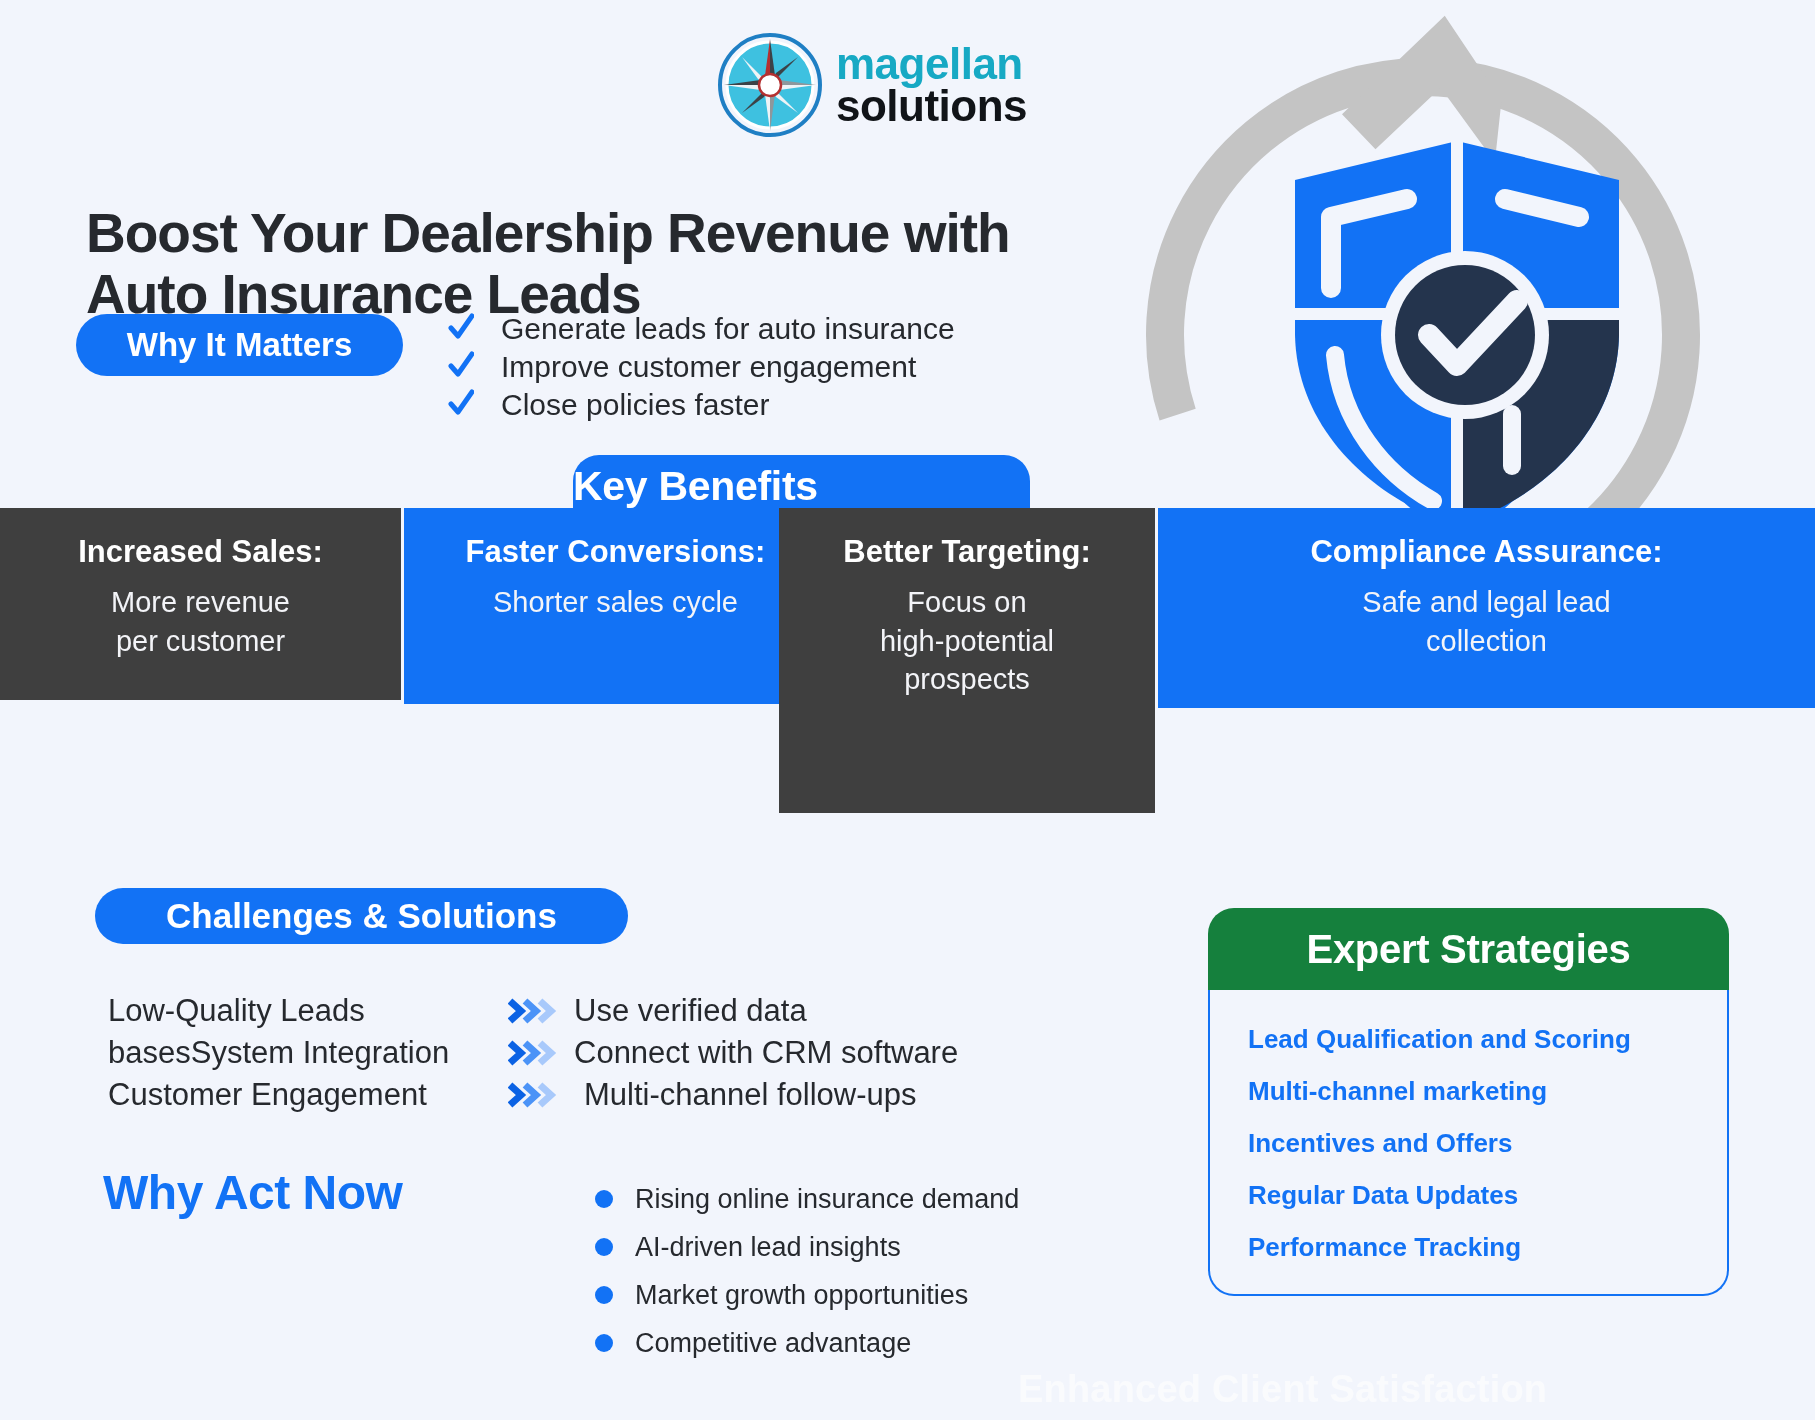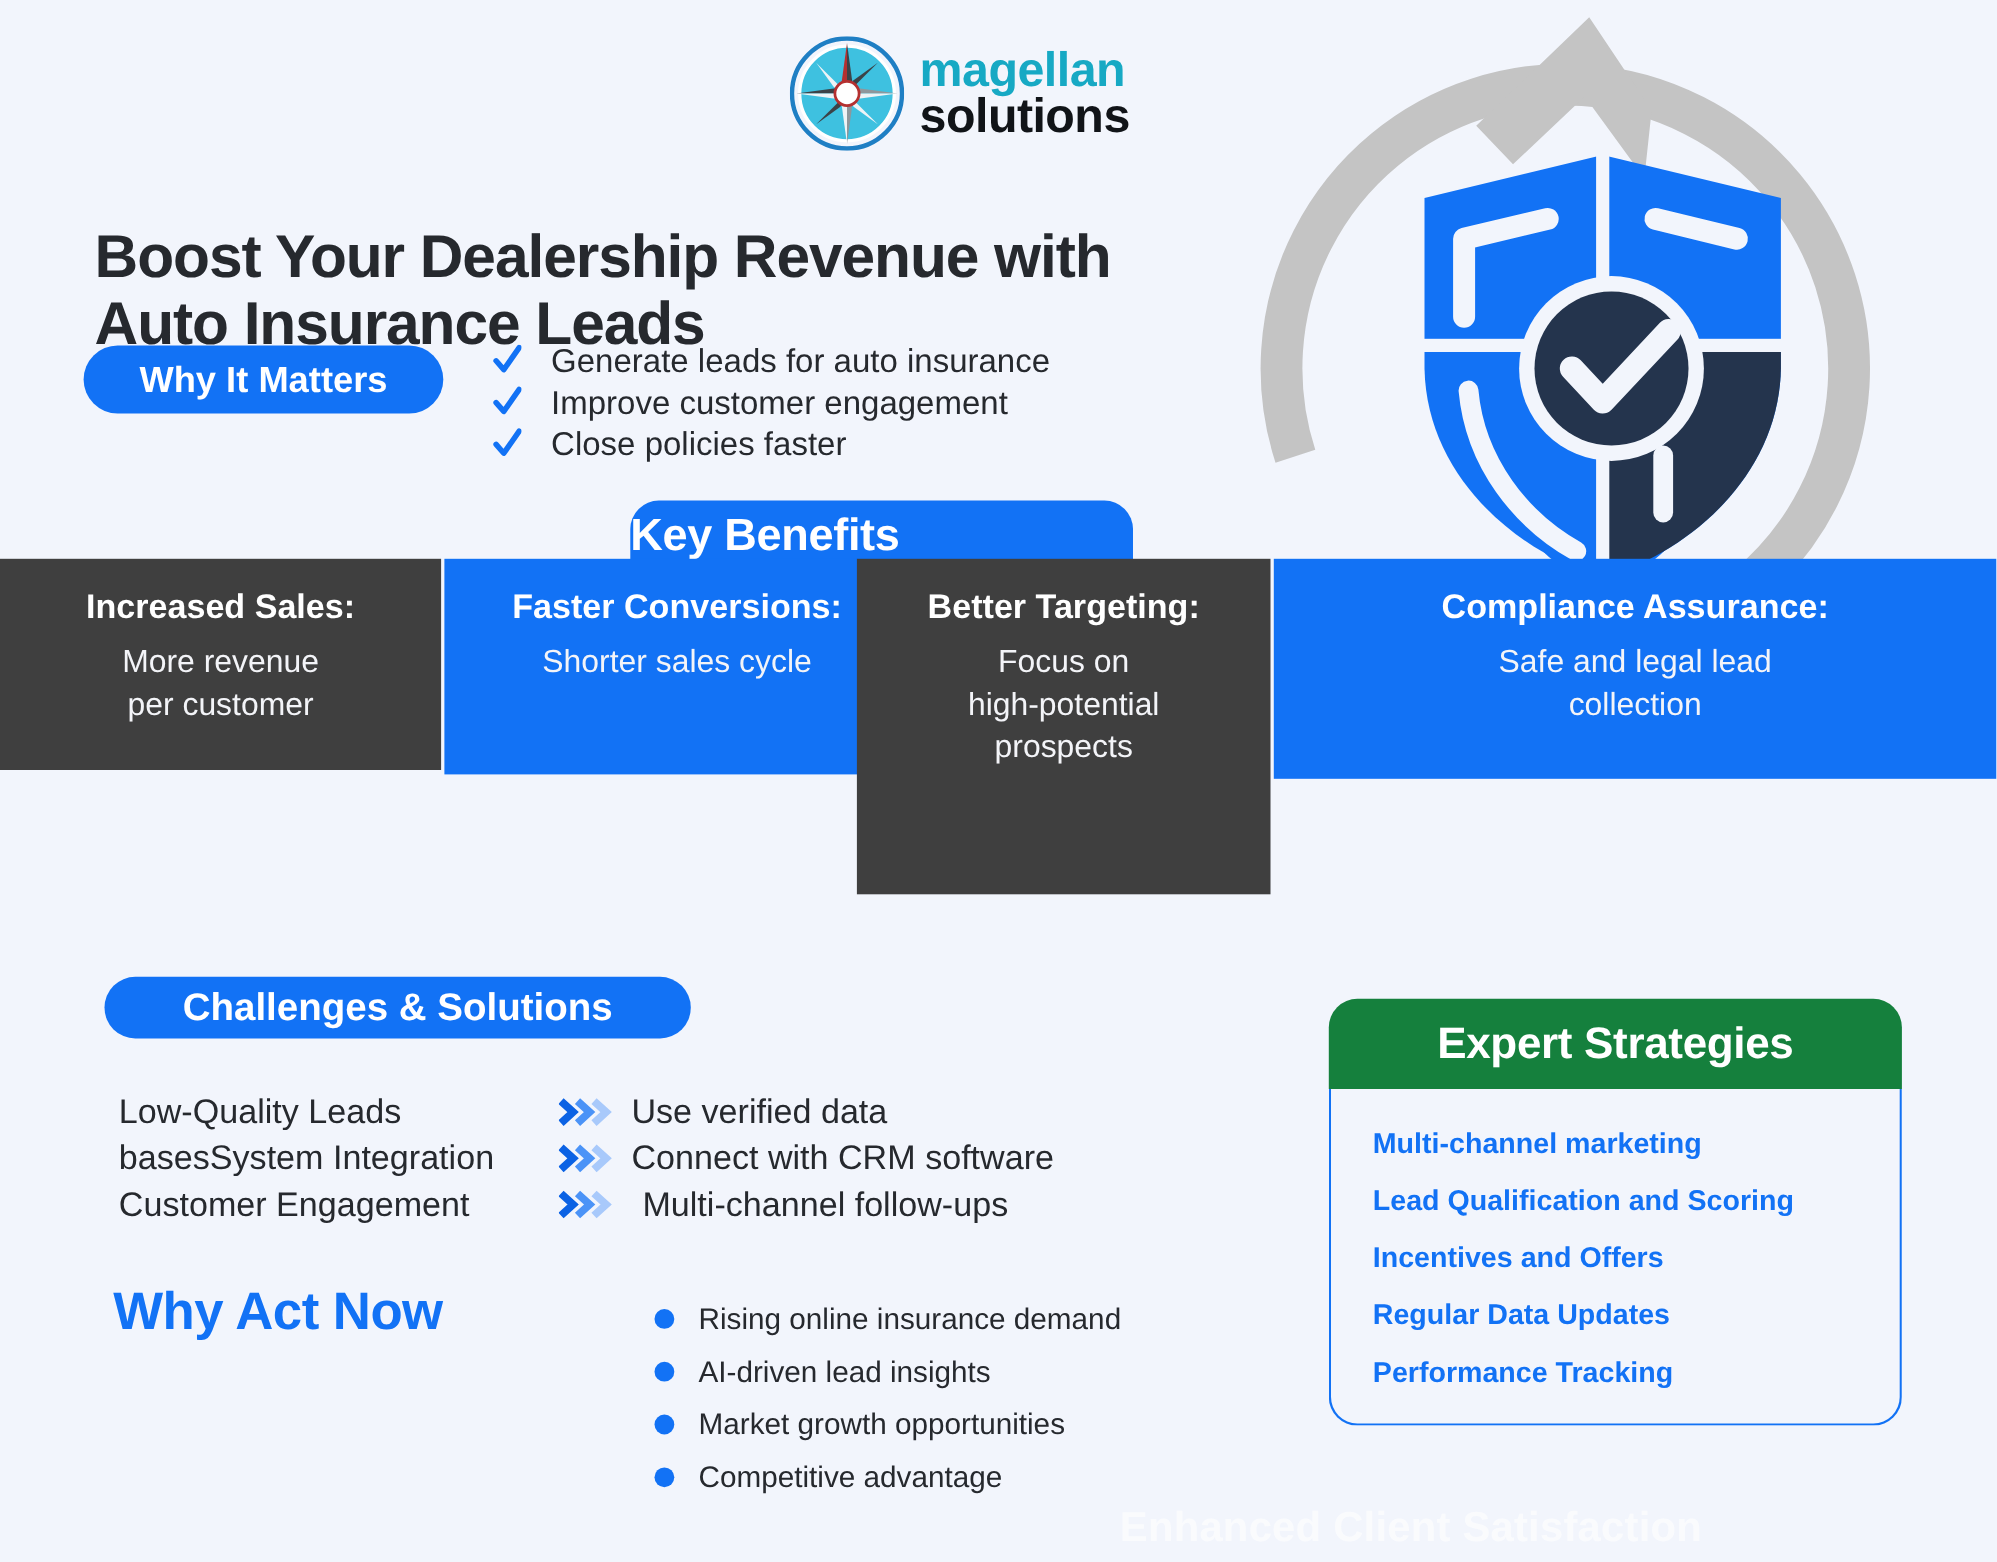--- a/index.html
+++ b/index.html
@@ -277,22 +277,22 @@
       <span class="dot"></span>
       <span class="wan-txt">Competitive advantage</span>
     </div>
   </div>
 
   <div class="es">
     <div class="es-head">
       <span>Expert Strategies</span>
     </div>
     <div class="es-body">
+      <div class="es-item">Lead Qualification and Scoring</div>
       <div class="es-item">Multi-channel marketing</div>
-      <div class="es-item">Lead Qualification and Scoring</div>
       <div class="es-item">Incentives and Offers</div>
       <div class="es-item">Regular Data Updates</div>
       <div class="es-item">Performance Tracking</div>
     </div>
   </div>
 
   <div class="ghost">Enhanced Client Satisfaction</div>
 
 </div>
 

